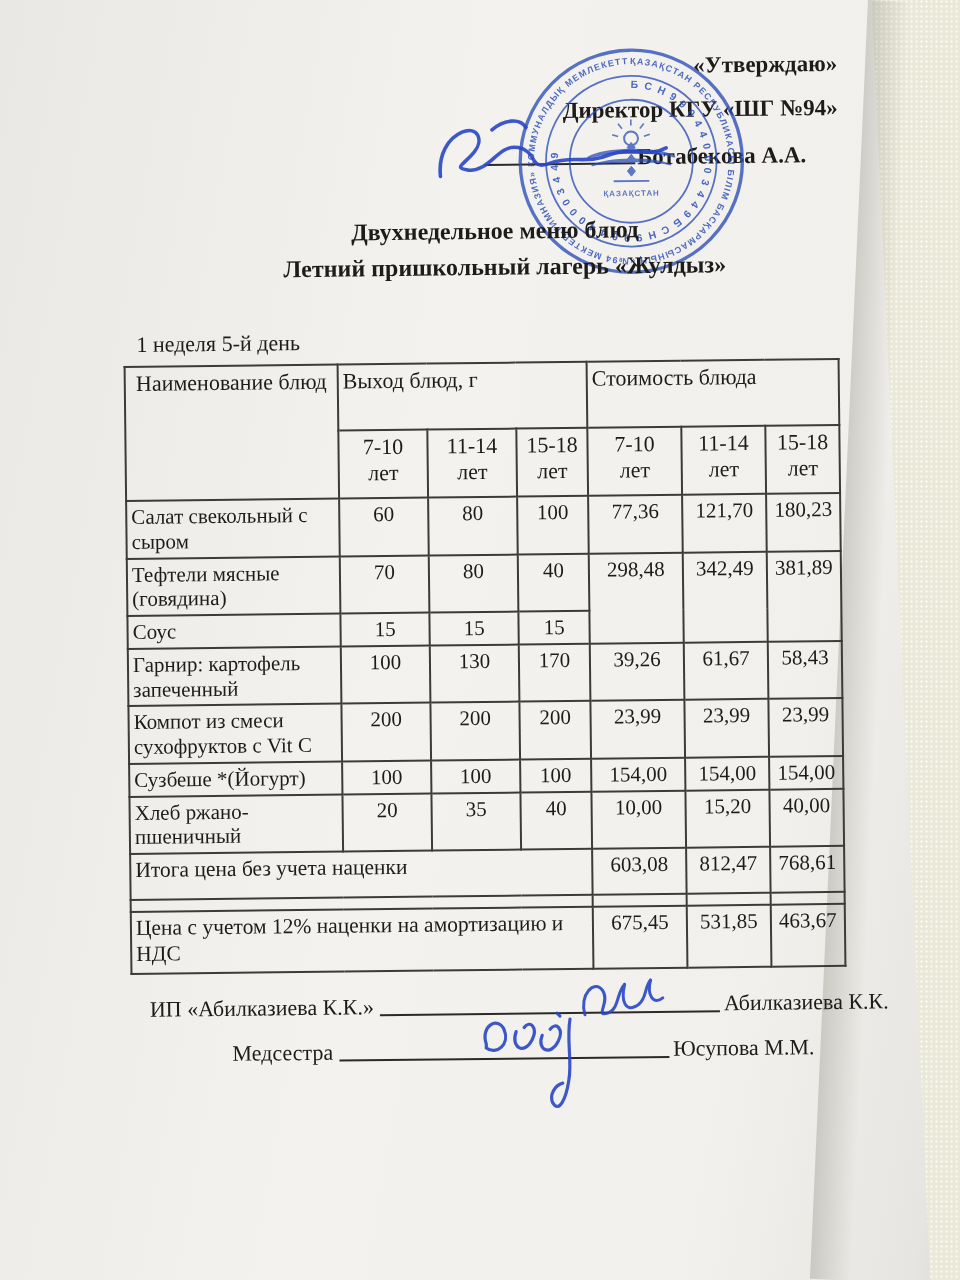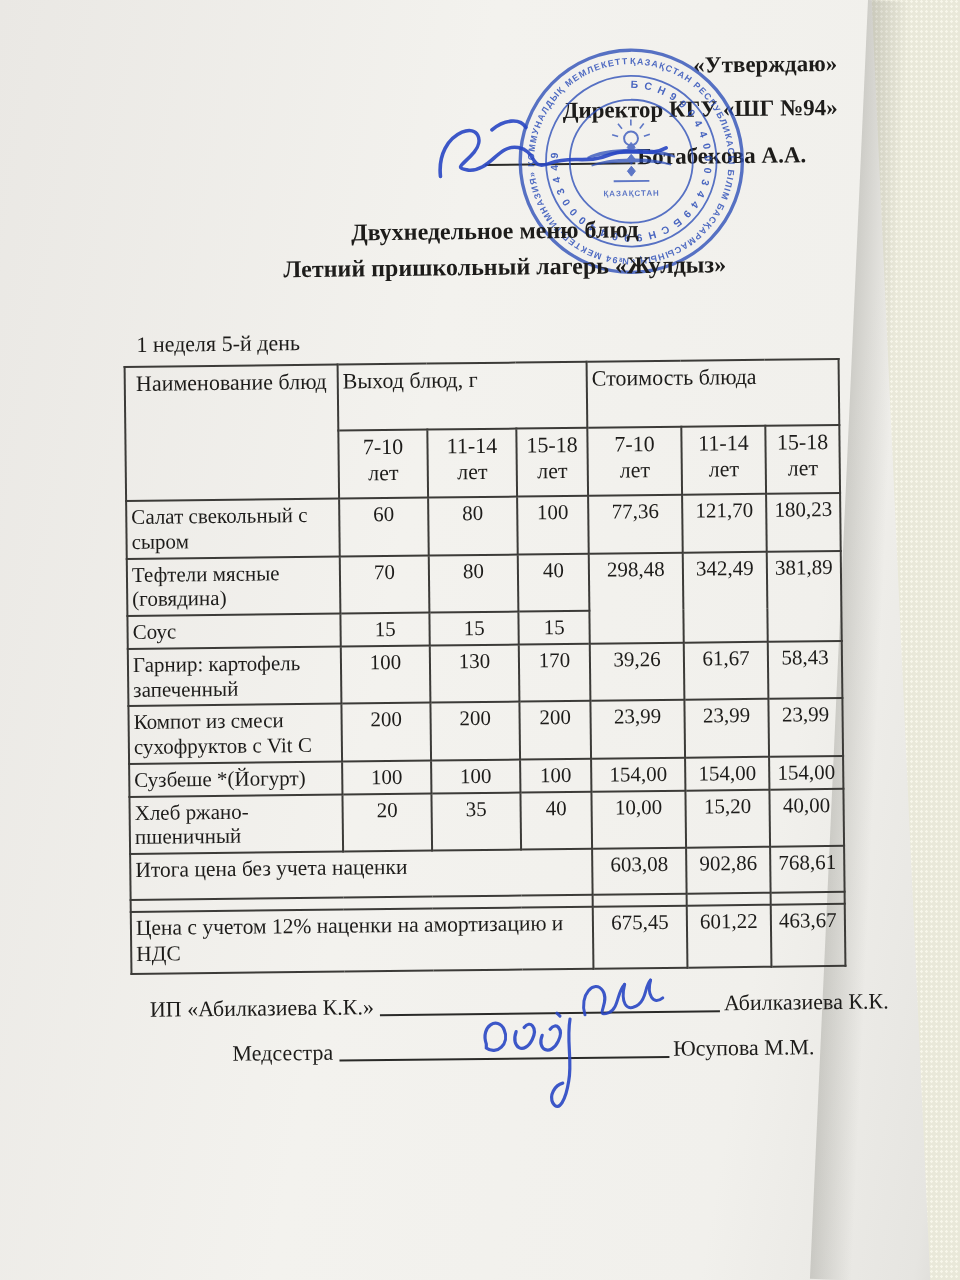--- a/index.html
+++ b/index.html
@@ -219,33 +219,33 @@
       <td class="num">20</td>
       <td class="num">35</td>
       <td class="num">40</td>
       <td class="num">10,00</td>
       <td class="num">15,20</td>
       <td class="num">40,00</td>
     </tr>
     <tr class="r-total">
       <td class="total-label" colspan="4">Итога цена без учета наценки</td>
       <td class="total-num">603,08</td>
-      <td class="total-num">902,86</td>
+      <td class="total-num">812,47</td>
       <td class="total-num">768,61</td>
     </tr>
     <tr class="r-spacer">
       <td colspan="4"></td>
       <td></td>
       <td></td>
       <td></td>
     </tr>
     <tr class="r-total2">
       <td class="total-label" colspan="4">Цена с учетом 12% наценки на амортизацию и НДС</td>
       <td class="total-num">675,45</td>
-      <td class="total-num">601,22</td>
+      <td class="total-num">531,85</td>
       <td class="total-num">463,67</td>
     </tr>
   </tbody>
     </table>
 
   <div class="footer-row fr-1">
     <span class="flabel">ИП «Абилказиева К.К.»</span>
     <span class="fline"></span>
     <span class="fname">Абилказиева К.К.</span>
   </div>

